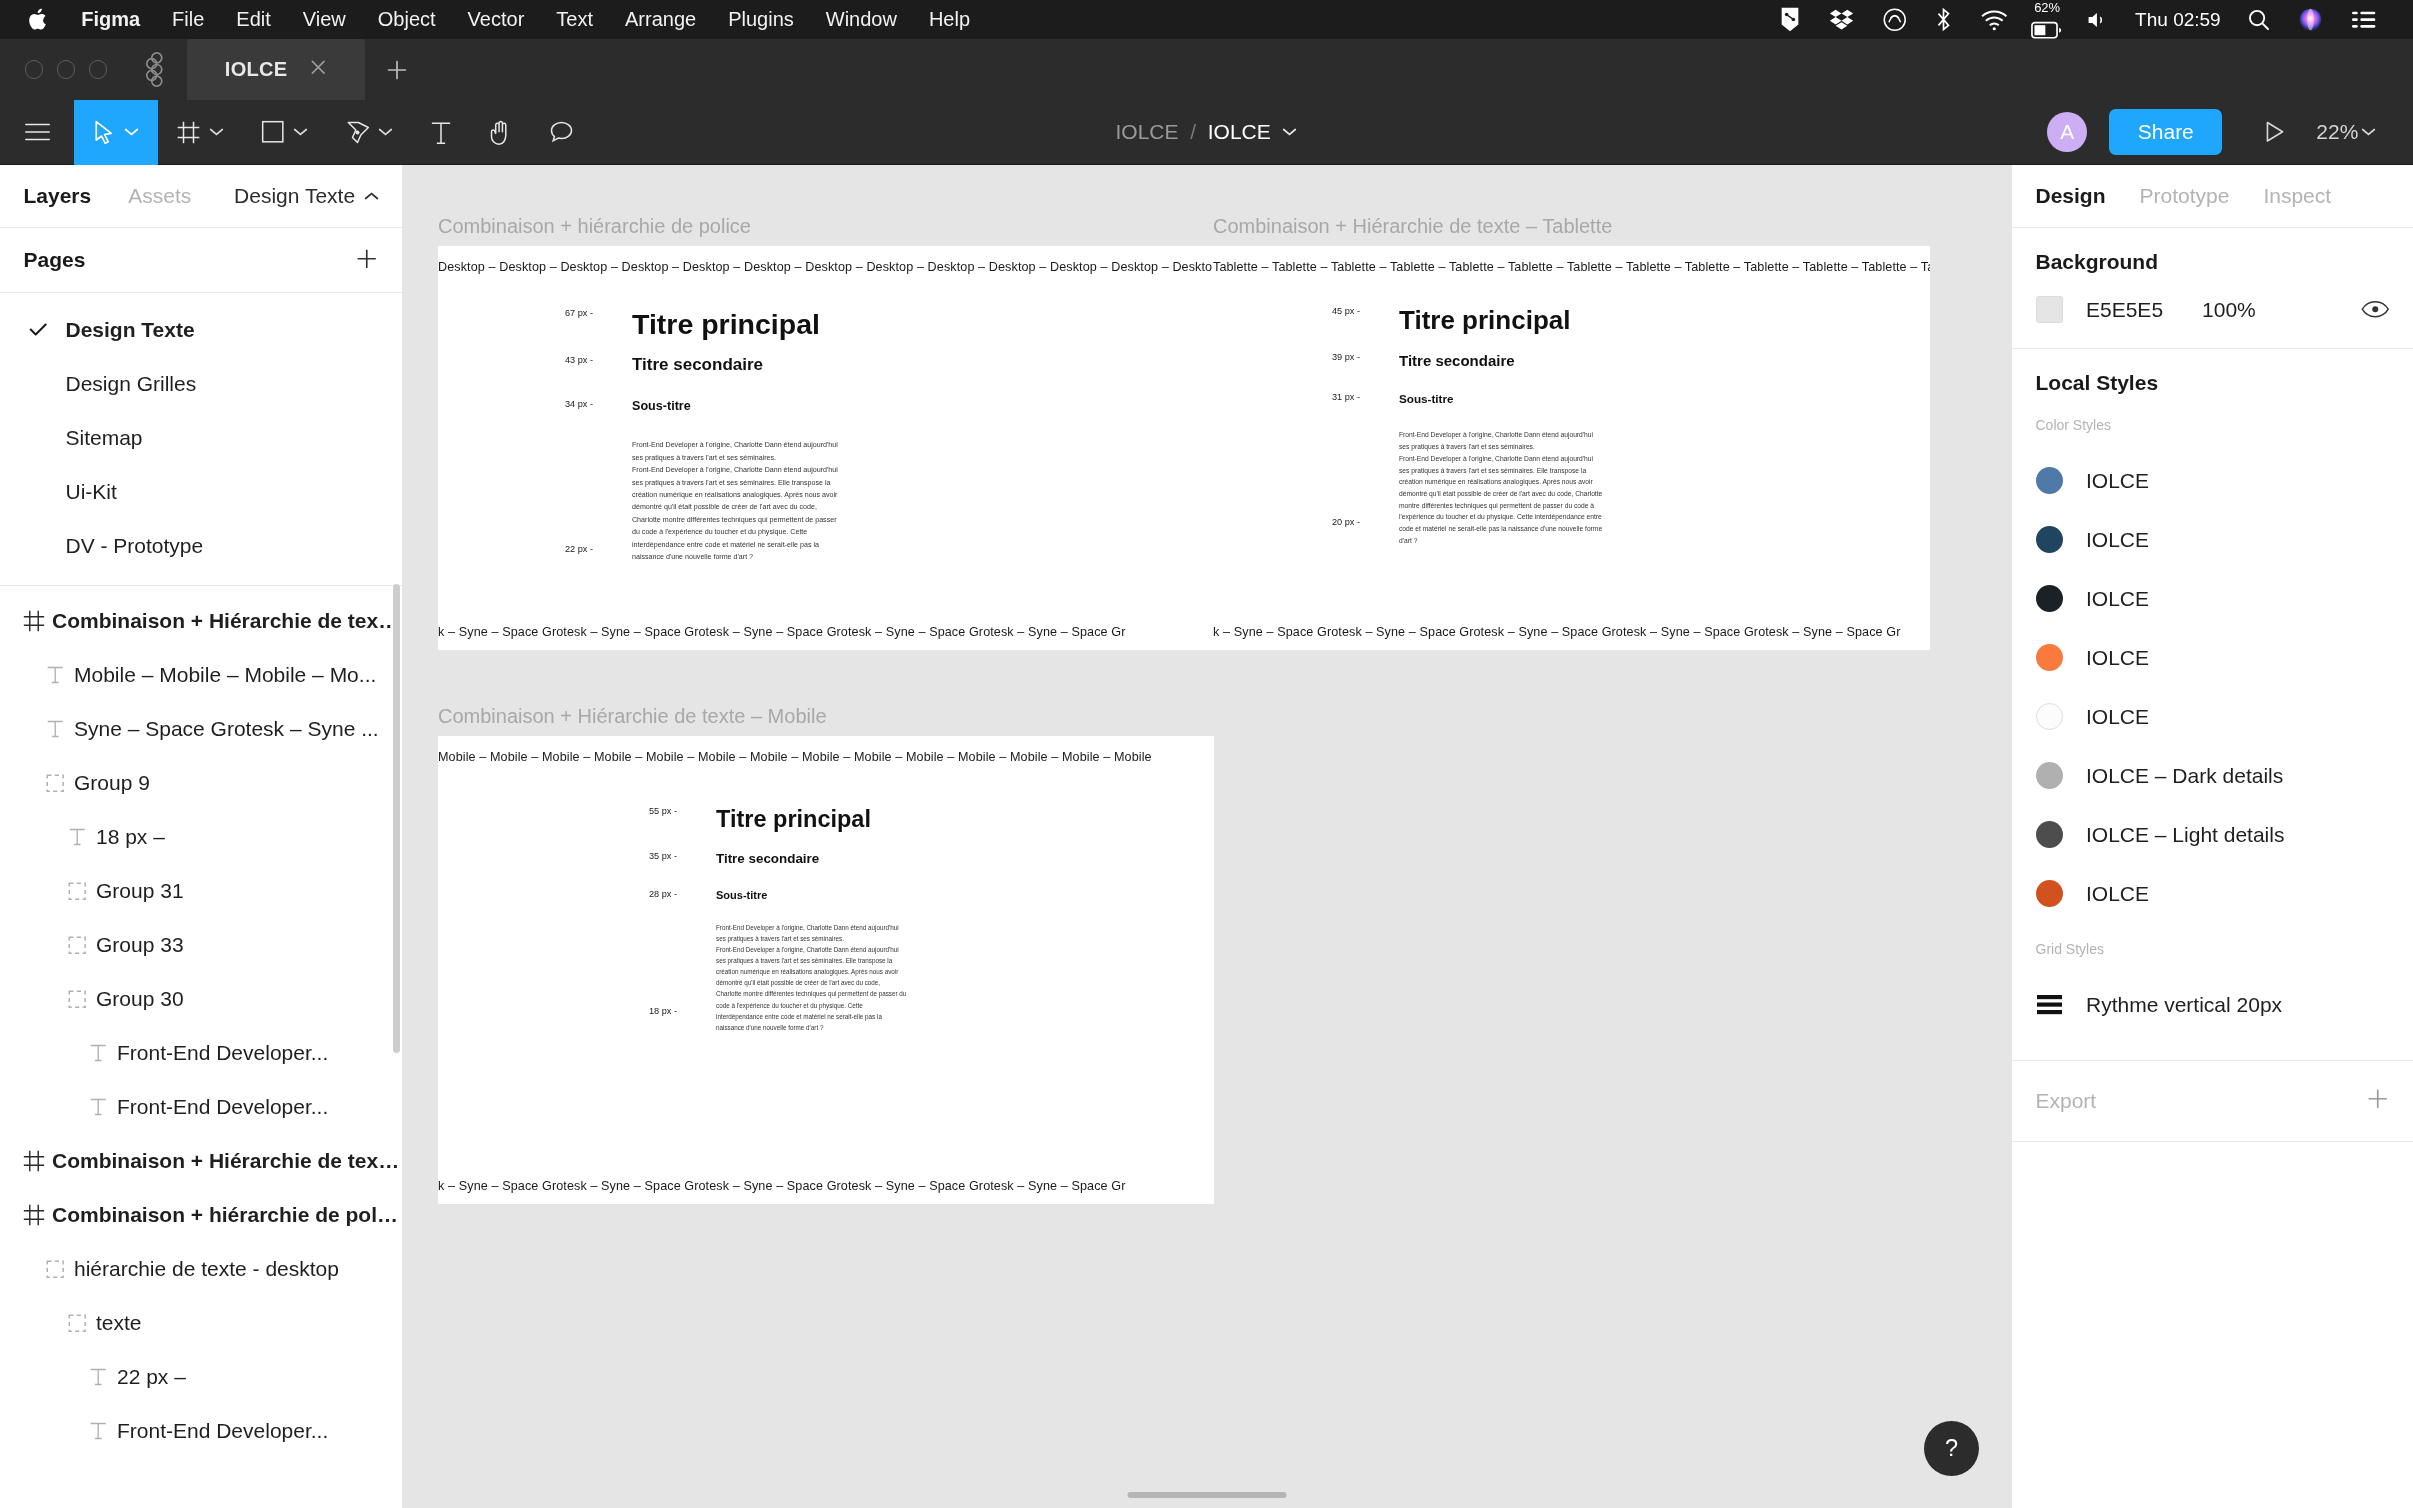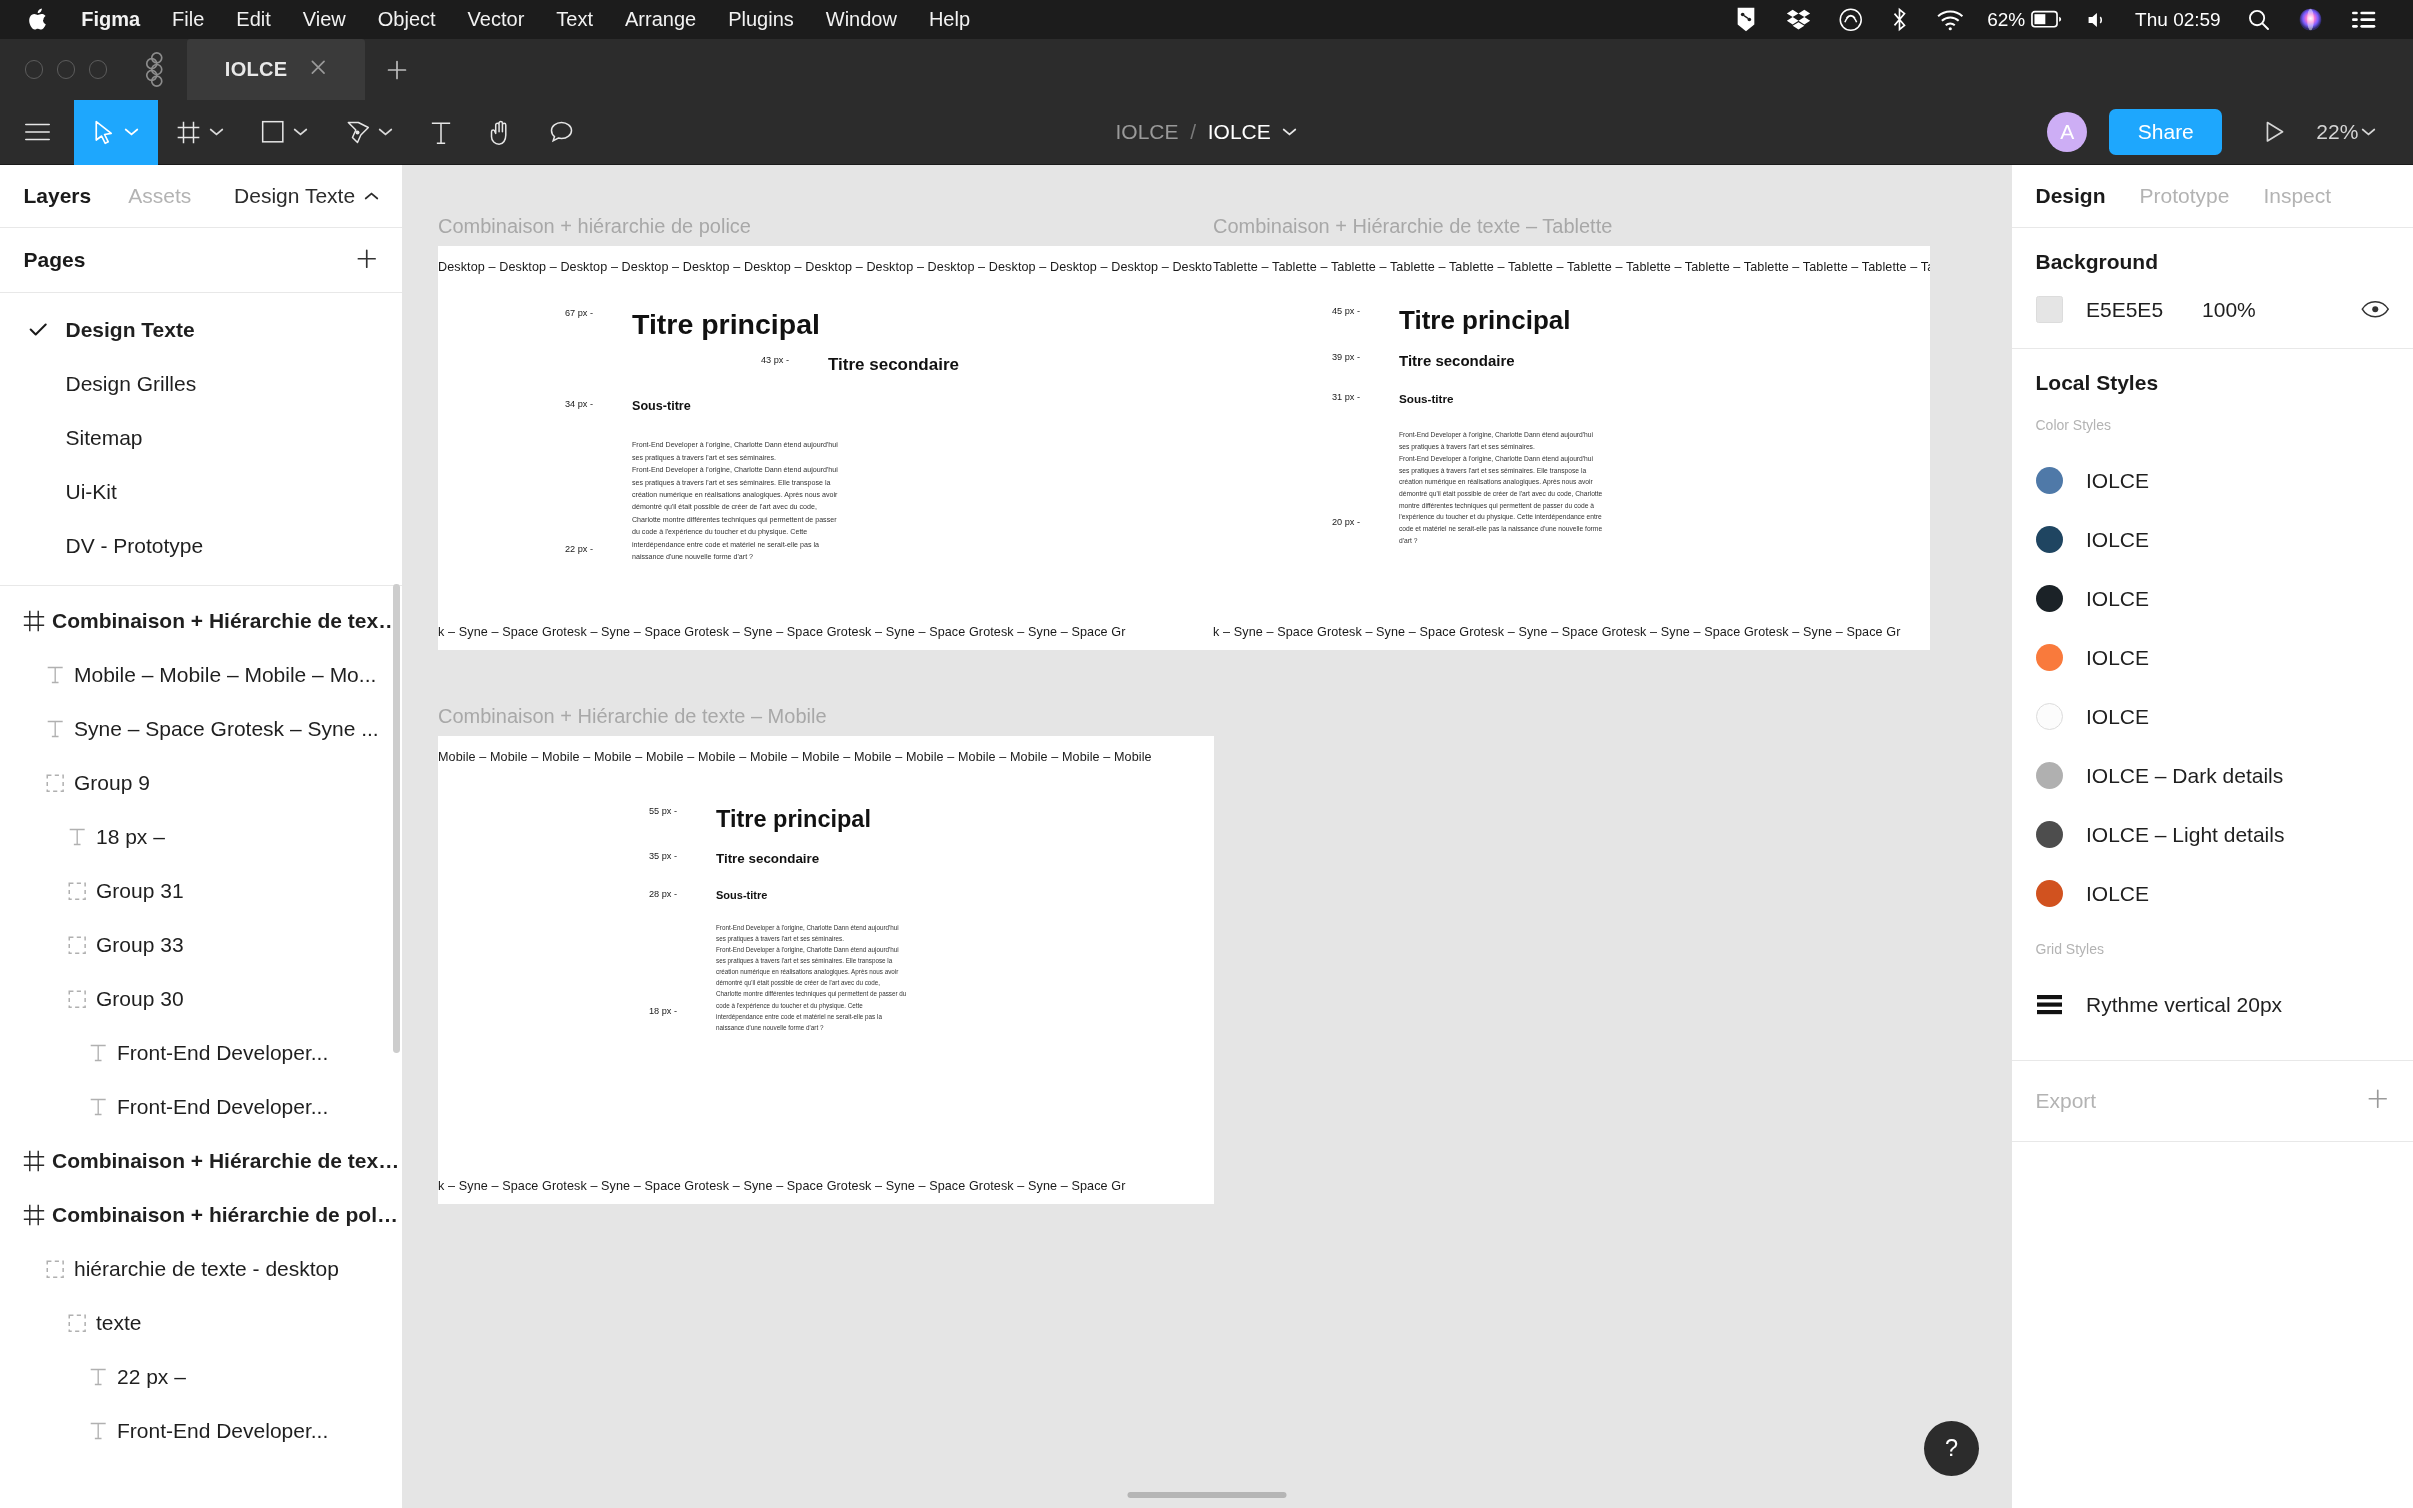--- a/index.html
+++ b/index.html
@@ -26,21 +26,21 @@
     padding: 0 16px; line-height: 39px;
     white-space: nowrap;
   }
   .mb-item.app { font-weight: bold; }
   .mb-right {
     margin-left: auto; display: flex; align-items: center;
     gap: 0; padding-right: 22px;
   }
   .mb-status { padding: 0 14.2px; display: flex; align-items: center; justify-content:center; }
   .mb-clock { font-size: 19px; color:#fff; padding: 0 11.7px; white-space: nowrap; }
-  .mb-batt { font-size: 19px; color:#fff; display:flex; align-items:center; gap:5.9px; padding: 0 8.4px;}
+  .mb-batt { font-size: 13px; color:#fff; display:flex; align-items:center; gap:5.9px; padding: 0 8.4px; flex-direction: column;}
 
   
   .tabbar {
     position: absolute; top: 39px; left: 0;
     width: 2413px; height: 61px;
     background: #2c2c2c;
     display: flex; align-items: flex-end;
   }
   .traffic {
     display: flex; align-items: center; gap: 13.4px;
@@ -672,21 +672,21 @@
     <div class="frame" style="width:776px; height:404px;">
       <div class="ticker top">Desktop – Desktop – Desktop – Desktop – Desktop – Desktop – Desktop – Desktop – Desktop – Desktop – Desktop – Desktop – Desktop – Desktop</div>
 
       <div class="spec-row" style="left:80px; top:62px; width:637px;">
         <div class="spec-label">67 px -</div>
         <div class="spec-content">
             <div class="t-h1" style="font-size:28.5px; line-height:1.15;">Titre principal</div>
           </div>
       </div>
 
-      <div class="spec-row" style="left:80px; top:109px; width:637px;justify-content:center;">
+      <div class="spec-row" style="left:80px; top:109px; width:637px;">
         <div class="spec-label">43 px -</div>
         <div class="spec-content">
             <div class="t-h2" style="font-size:17px; line-height:1.2;">Titre secondaire</div>
           </div>
       </div>
 
       <div class="spec-row" style="left:80px; top:153px; width:637px;">
         <div class="spec-label">34 px -</div>
         <div class="spec-content">
             <div class="t-h3" style="font-size:12.6px; line-height:1.2;">Sous-titre</div>

